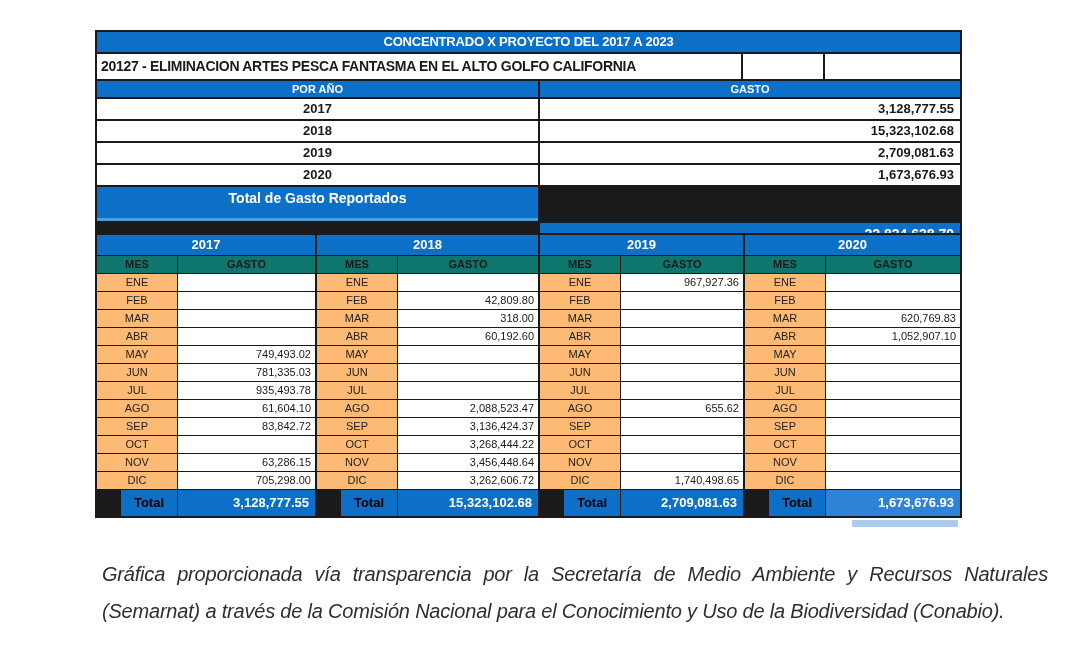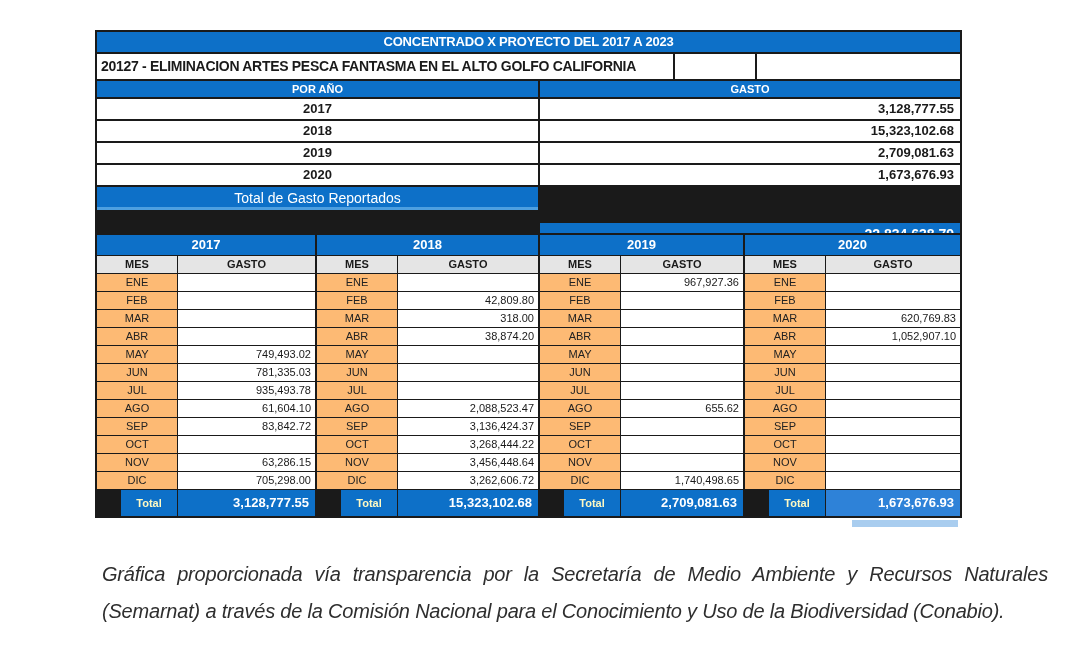--- a/index.html
+++ b/index.html
@@ -15,33 +15,33 @@
     background:#1a1a1a; padding:2px; display:flex; flex-direction:column; gap:2px;
   }
   .s-row { display:flex; gap:2px; }
   .s-cell { background:#ffffff; overflow:hidden; white-space:nowrap; }
   .blue  { background:#0d70c8; color:#ffffff; }
   .s-title {
     flex:1; height:20px; line-height:20px; text-align:center;
     font-weight:bold; font-size:13px; letter-spacing:-0.2px;
   }
   .s-project {
-    width:576px; height:25px; line-height:25px; padding-left:4px;
+    width:644px; height:25px; line-height:25px; padding-left:4px;
     font-weight:bold; font-size:14px; letter-spacing:-0.3px;
   }
   .s-empty-a { width:80px; height:25px; }
   .s-empty-b { flex:1; height:25px; }
   .s-colhead { height:16px; line-height:17px; text-align:center; font-weight:bold; font-size:11px; }
   .s-colhead.left { width:441px; }
   .s-colhead.right { flex:1; }
   .s-year  { width:441px; height:20px; line-height:20px; text-align:center; font-weight:bold; font-size:13px; }
   .s-gasto { flex:1; height:20px; line-height:20px; text-align:right; padding-right:6px; font-weight:bold; font-size:13px; }
   .s-total-label {
-    width:441px; height:23px; line-height:23px; text-align:center;
-    font-weight:normal; font-size:14px; box-shadow:inset 0 -3px 0 #4d9fe0;
+    width:441px; height:34px; line-height:23px; text-align:center;
+    font-weight:bold; font-size:14px; box-shadow:inset 0 -3px 0 #4d9fe0;
   }
   .s-total-value { flex:1; height:23px; line-height:23px; text-align:right; padding-right:6px; font-weight:bold; font-size:14px;margin-top:36px; }
 
   
   .monthly-table {
     position:absolute; left:95px; top:233px; width:867px;
     background:#1a1a1a; padding:2px; display:flex; gap:2px;
   }
   .ygroup {
     display:grid; grid-template-columns:80px 1fr;
@@ -50,24 +50,24 @@
   }
   .ygroup:nth-child(1){ width:218px; }
   .ygroup:nth-child(2){ width:221px; }
   .ygroup:nth-child(3){ width:203px; }
   .ygroup:nth-child(4){ width:215px; }
   .ycell { background:#ffffff; overflow:hidden; white-space:nowrap; }
   .yhead {
     grid-column:1 / -1; background:#0d70c8; color:#ffffff;
     font-weight:bold; font-size:13px; text-align:center; line-height:20px;
   }
-  .subhead { background:#e5e5e5; font-weight:bold; font-size:11px; text-align:center; line-height:17px; }
+  .subhead { background:#0f766e; font-weight:bold; font-size:11px; text-align:center; line-height:17px; }
   .mes-cell { background:#fdba74; font-size:11px; text-align:center; line-height:17px; color:#222; }
   .val-cell { font-size:11px; text-align:right; padding-right:4px; line-height:17px; }
-  .total-label { background:#0d70c8; color:#fef9c3; font-weight:bold; font-size:11px; text-align:center; line-height:26px;margin-left:24px; }
+  .total-label { background:#0d70c8; color:#000000; font-weight:bold; font-size:13px; text-align:center; line-height:26px;margin-left:24px; }
   .total-value { background:#0d70c8; color:#ffffff; font-weight:bold; font-size:13px; text-align:right; padding-right:6px; line-height:26px; }
   .total-value.highlighted { background:#2e82d8; }
 
   .selection-halo { position:absolute; left:852px; top:520px; width:106px; height:7px; background:#a9cdef; }
 
   
   .caption {
     position:absolute; left:60px; top:556px; width:946px;
     font-style:italic; font-size:20px; line-height:37px;
     text-align:justify; color:#2e2e2e; letter-spacing:-0.2px;margin-left:42px;
@@ -149,21 +149,21 @@
         <div class="ycell yhead">2018</div>
         <div class="ycell subhead">MES</div>
         <div class="ycell subhead">GASTO</div>
         <div class="ycell mes-cell">ENE</div>
         <div class="ycell val-cell"></div>
         <div class="ycell mes-cell">FEB</div>
         <div class="ycell val-cell">42,809.80</div>
         <div class="ycell mes-cell">MAR</div>
         <div class="ycell val-cell">318.00</div>
         <div class="ycell mes-cell">ABR</div>
-        <div class="ycell val-cell">38,874.20</div>
+        <div class="ycell val-cell">60,192.60</div>
         <div class="ycell mes-cell">MAY</div>
         <div class="ycell val-cell"></div>
         <div class="ycell mes-cell">JUN</div>
         <div class="ycell val-cell"></div>
         <div class="ycell mes-cell">JUL</div>
         <div class="ycell val-cell"></div>
         <div class="ycell mes-cell">AGO</div>
         <div class="ycell val-cell">2,088,523.47</div>
         <div class="ycell mes-cell">SEP</div>
         <div class="ycell val-cell">3,136,424.37</div>

